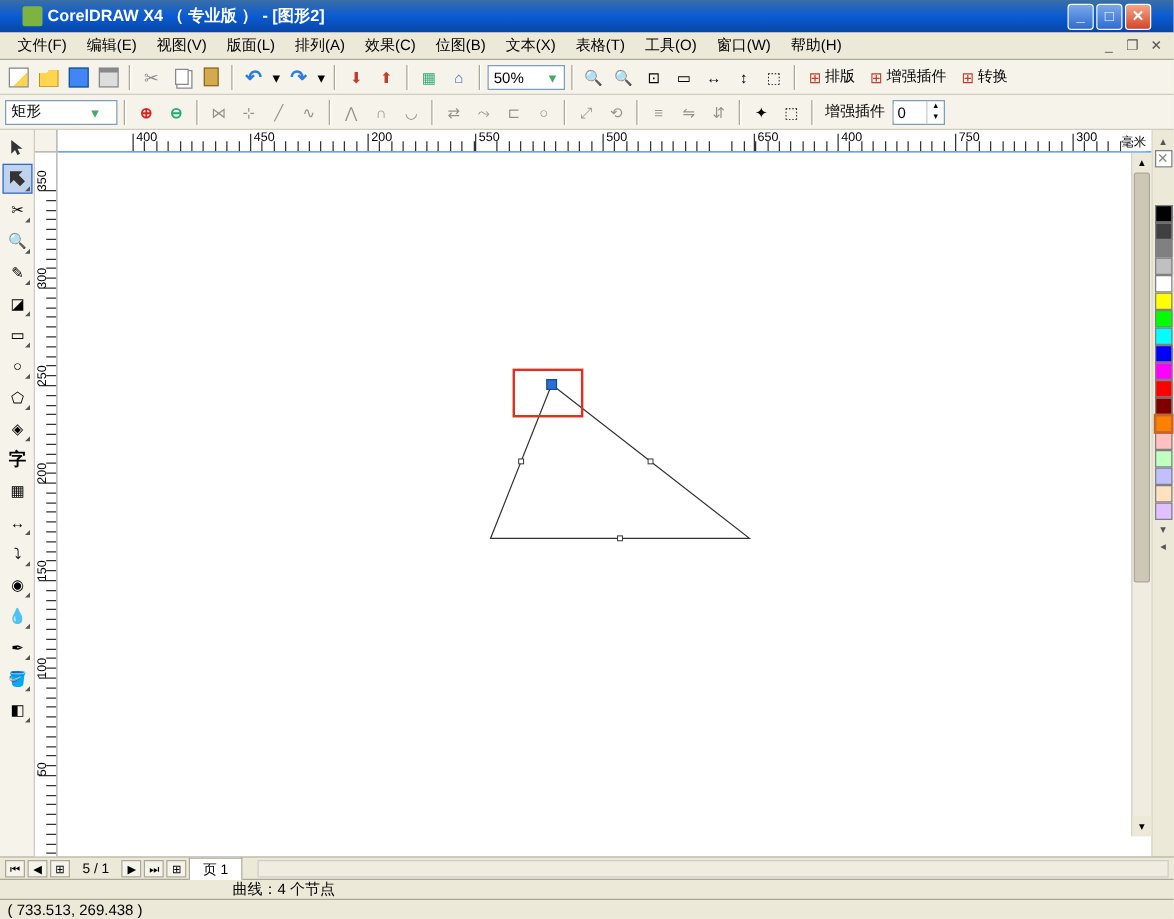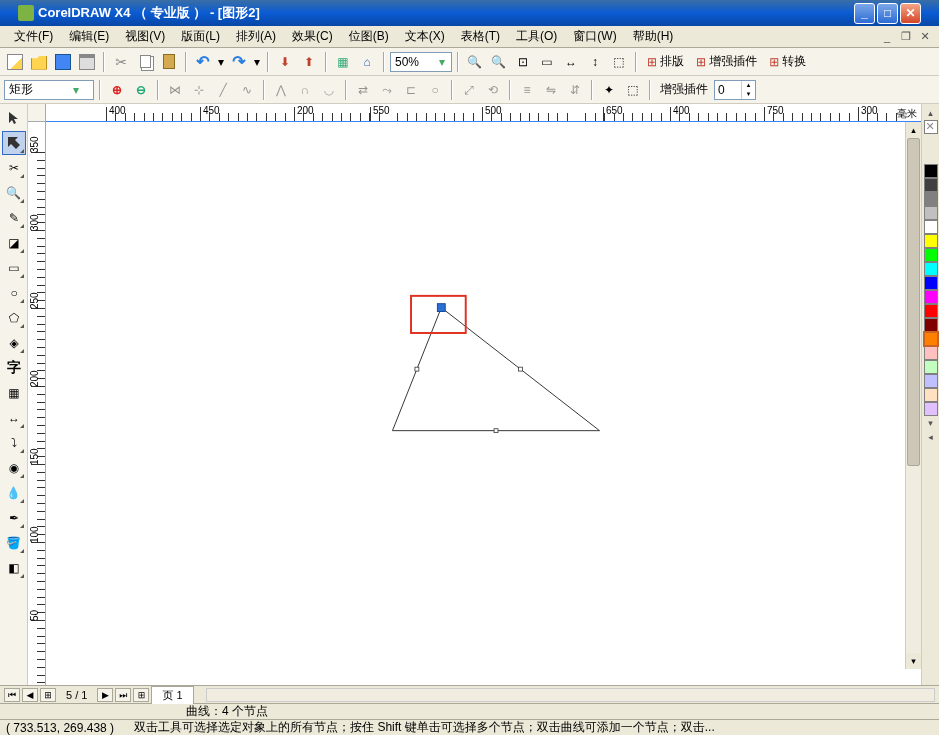--- a/index.html
+++ b/index.html
@@ -318,21 +318,21 @@
         </div>
         <div class="tick" style="left: 257.4px;"></div>
         <div class="tick" style="left: 266.8px;"></div>
         <div class="tick" style="left: 276.2px;"></div>
         <div class="tick" style="left: 285.6px;"></div>
         <div class="tick" style="left: 295px;"></div>
         <div class="tick" style="left: 304.4px;"></div>
         <div class="tick" style="left: 313.8px;"></div>
         <div class="tick" style="left: 323.2px;"></div>
         <div class="tick" style="left: 332.6px;"></div>
-        <div class="tick major" style="left: 324px; text-decoration: underline;">
+        <div class="tick major" style="left: 334px; text-decoration: underline;">
           <span>550</span>
         </div>
         <div class="tick" style="left: 351.4px;"></div>
         <div class="tick" style="left: 360.8px;"></div>
         <div class="tick" style="left: 370.2px;"></div>
         <div class="tick" style="left: 379.6px;"></div>
         <div class="tick" style="left: 389px;"></div>
         <div class="tick" style="left: 398.4px;"></div>
         <div class="tick" style="left: 407.8px;"></div>
         <div class="tick" style="left: 417.2px;"></div>
@@ -540,14 +540,13 @@
   <div class="nav">⊞</div>
   <div class="tab">页 1</div>
   <div class="hscroll"></div>
 </div>
 
 <div class="status">
   <div class="seg" style="margin-left:180px;">曲线：4 个节点</div>
 </div>
 <div class="status">
   <div class="seg">( 733.513, 269.438 )</div>
-  <div class="seg">双击工具可选择选定对象上的所有节点；按住 Shift 键单击可选择多个节点；双击曲线可添加一个节点；双击...</div>
 </div>
 
 </body></html>

